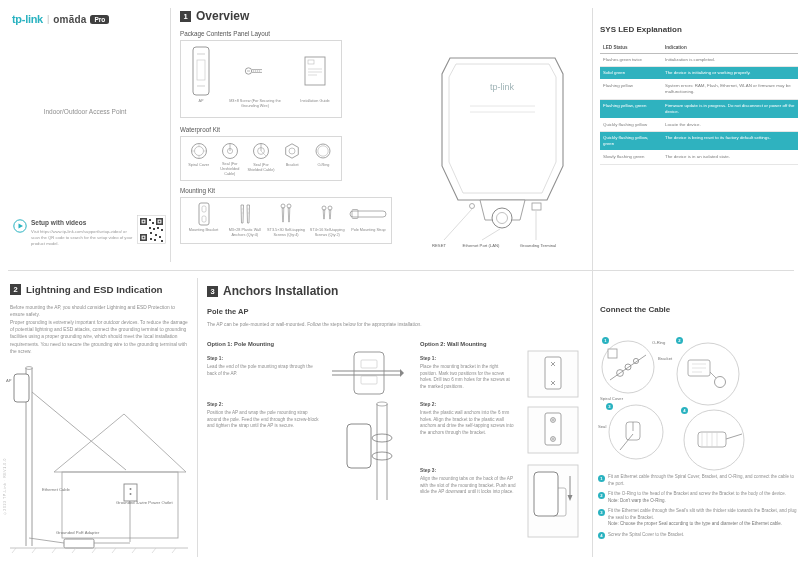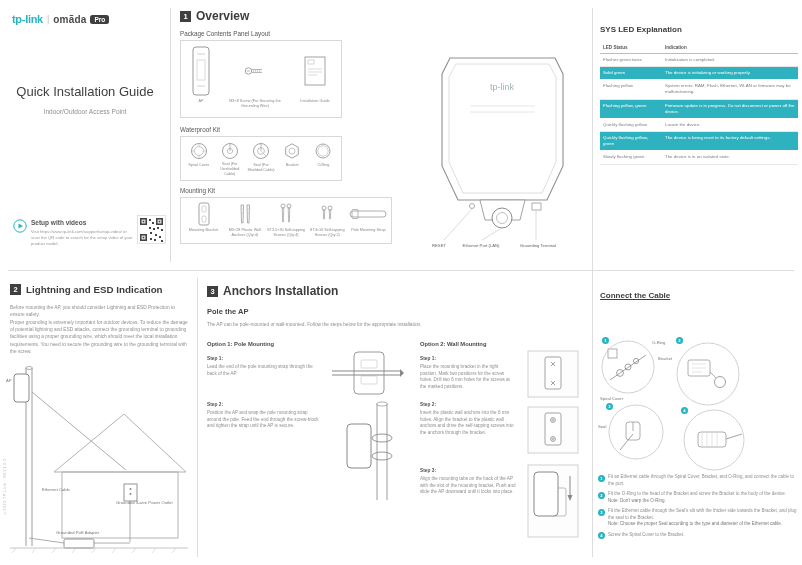--- a/index.html
+++ b/index.html
@@ -74,21 +74,20 @@
 
   <div class="edge-note">©2023 TP-Link · REV1.0.0</div>
 
   <div class="abs brand-row" style="left:12px; top:13px;">
     <span class="brand-tplink">tp-link</span>
     <span class="brand-sep">|</span>
     <span class="brand-omada">omãda</span>
     <span class="brand-pro">Pro</span>
   </div>
 
-  <div class="abs doc-title" style="left:0px; top:84px;">Quick Installation Guide</div>
   <div class="abs doc-subtitle" style="left:0px; top:108px;">Indoor/Outdoor Access Point</div>
 
   <div class="abs" style="left:13px; top:219px;">
     <svg width="14" height="14" viewBox="0 0 14 14">
       <circle cx="7" cy="7" r="6.2" fill="none" stroke="#29b2c0" stroke-width="1"></circle>
       <polygon points="5.5,4.5 10,7 5.5,9.5" fill="#29b2c0"></polygon>
     </svg>
   </div>
   <div class="abs setup-title" style="left:31px; top:219px;">Setup with videos</div>
   <div class="abs setup-text" style="left:31px; top:229px;">Visit https://www.tp-link.com/support/setup-video/ or scan the QR code to search for the setup video of your product model.</div>
@@ -427,21 +426,21 @@
   <div class="abs" style="left:522px; top:462px;">
     <svg width="62" height="78" viewBox="0 0 62 78">
       <rect x="6" y="3" width="50" height="72" fill="#fdfdfd" stroke="#ccc" stroke-width="0.9"></rect>
       <rect x="30" y="26" width="14" height="28" rx="2" fill="#fff" stroke="#aaa" stroke-width="0.8"></rect>
       <rect x="12" y="10" width="24" height="44" rx="4" fill="#fff" stroke="#888" stroke-width="1"></rect>
       <path d="M48 14 V34" stroke="#888" stroke-width="1"></path>
       <polygon points="45.5,33 48,39 50.5,33" fill="#888"></polygon>
     </svg>
   </div>
 
-  <div class="abs led-title" style="left:600px; top:291px;text-decoration:underline;">Connect the Cable</div>
+  <div class="abs led-title" style="left:600px; top:305px;">Connect the Cable</div>
 
   <div class="abs" style="left:596px; top:322px;">
     <svg width="206" height="150" viewBox="0 0 206 150">
       <circle cx="32" cy="45" r="26" fill="none" stroke="#cccccc" stroke-width="0.9"></circle>
       <circle cx="112" cy="52" r="31" fill="none" stroke="#cccccc" stroke-width="0.9"></circle>
       <circle cx="40" cy="110" r="27" fill="none" stroke="#cccccc" stroke-width="0.9"></circle>
       <circle cx="118" cy="118" r="30" fill="none" stroke="#cccccc" stroke-width="0.9"></circle>
 
       <rect x="12" y="27" width="9" height="9" fill="#fff" stroke="#999" stroke-width="0.8"></rect>
       <path d="M14 58 L50 33" stroke="#999" stroke-width="0.9"></path>

